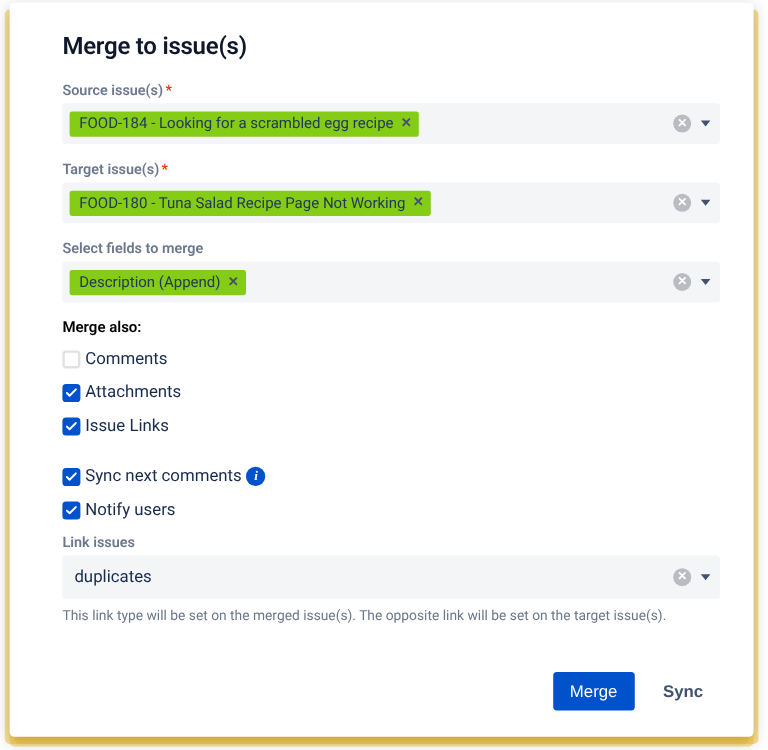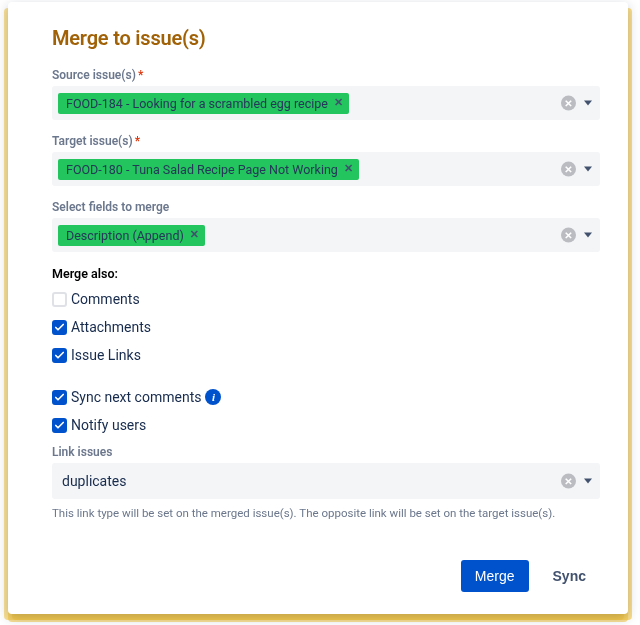--- a/index.html
+++ b/index.html
@@ -16,21 +16,21 @@
     width: 620px; height: 612px;
     background: #fff;
     border-radius: 4px;
     box-shadow: 0 4px 12px rgba(9,30,66,0.25), 4px 6px 0 0 rgba(250,200,60,0.6), -4px 6px 0 0 rgba(250,200,60,0.55), 0 8px 0 0 rgba(250,200,60,0.55);
     padding: 24px 28px 22px 44px;
     color: #172B4D;
   }
   h1.title {
     font-size: 20px;
     font-weight: 600;
-    color: #a16207;
+    color: #0f172a;
     margin-bottom: 18px;
     letter-spacing: -0.2px;
   }
   .field-label {
     font-size: 12px;
     font-weight: 600;
     color: #6B778C;
     margin-bottom: 4px;
     display: flex;
     align-items: center;
@@ -40,21 +40,21 @@
     background: #F4F5F7;
     border-radius: 3px;
     min-height: 34px;
     display: flex;
     align-items: center;
     padding: 4px 6px;
     margin-bottom: 14px;
     position: relative;
   }
   .chip {
-    background: #22c55e;
+    background: #84cc16;
     border-radius: 2px;
     padding: 3px 6px 3px 8px;
     font-size: 12.5px;
     color: #253858;
     display: inline-flex;
     align-items: center;
     gap: 6px;
     line-height: 1.2;
   }
   .chip .x {

